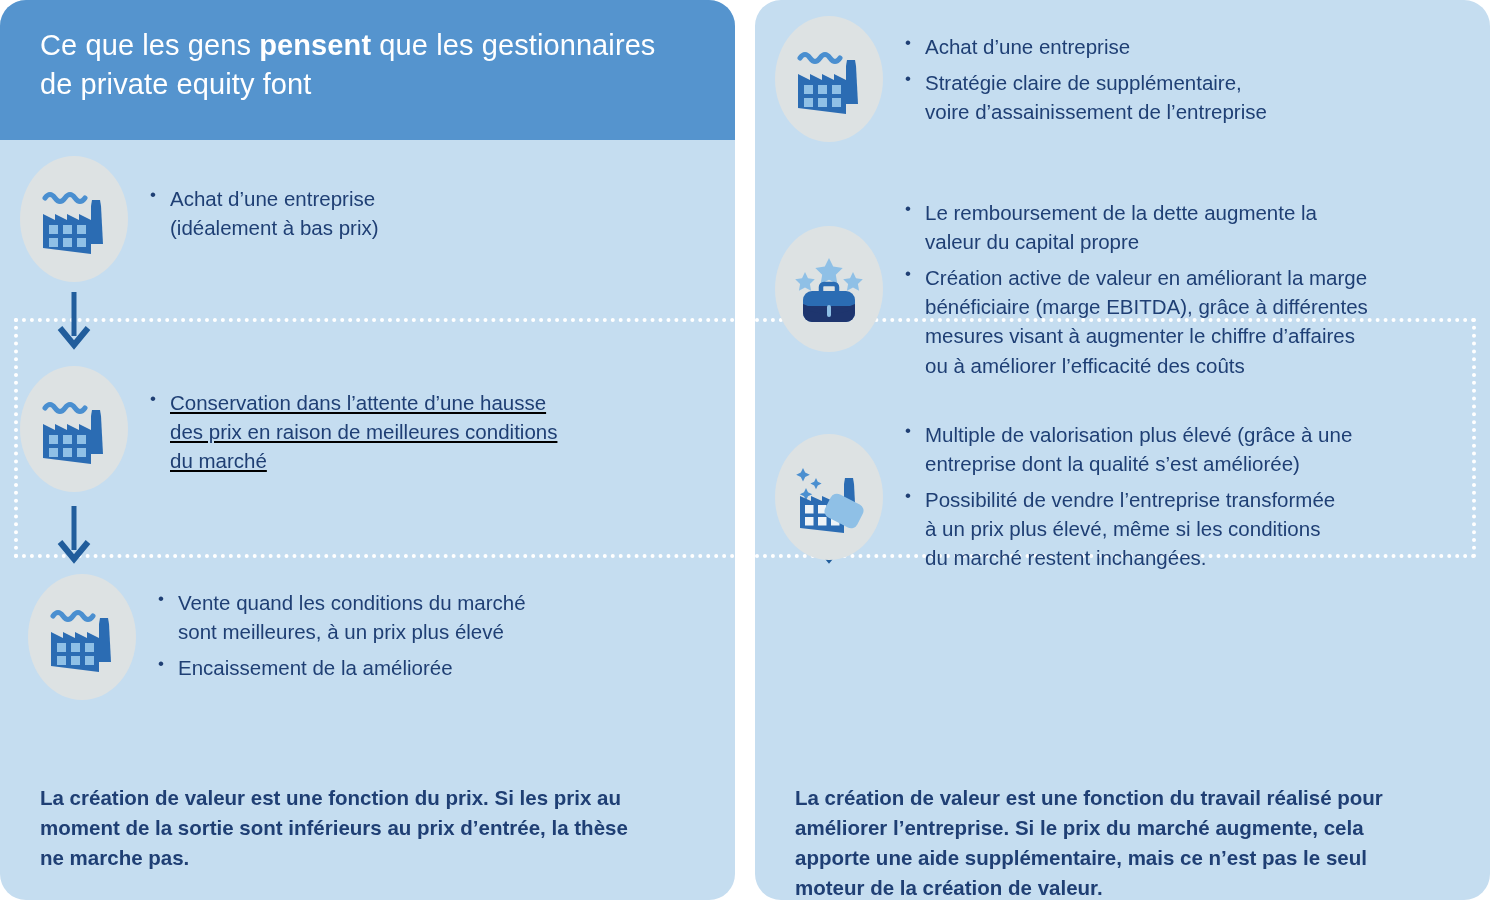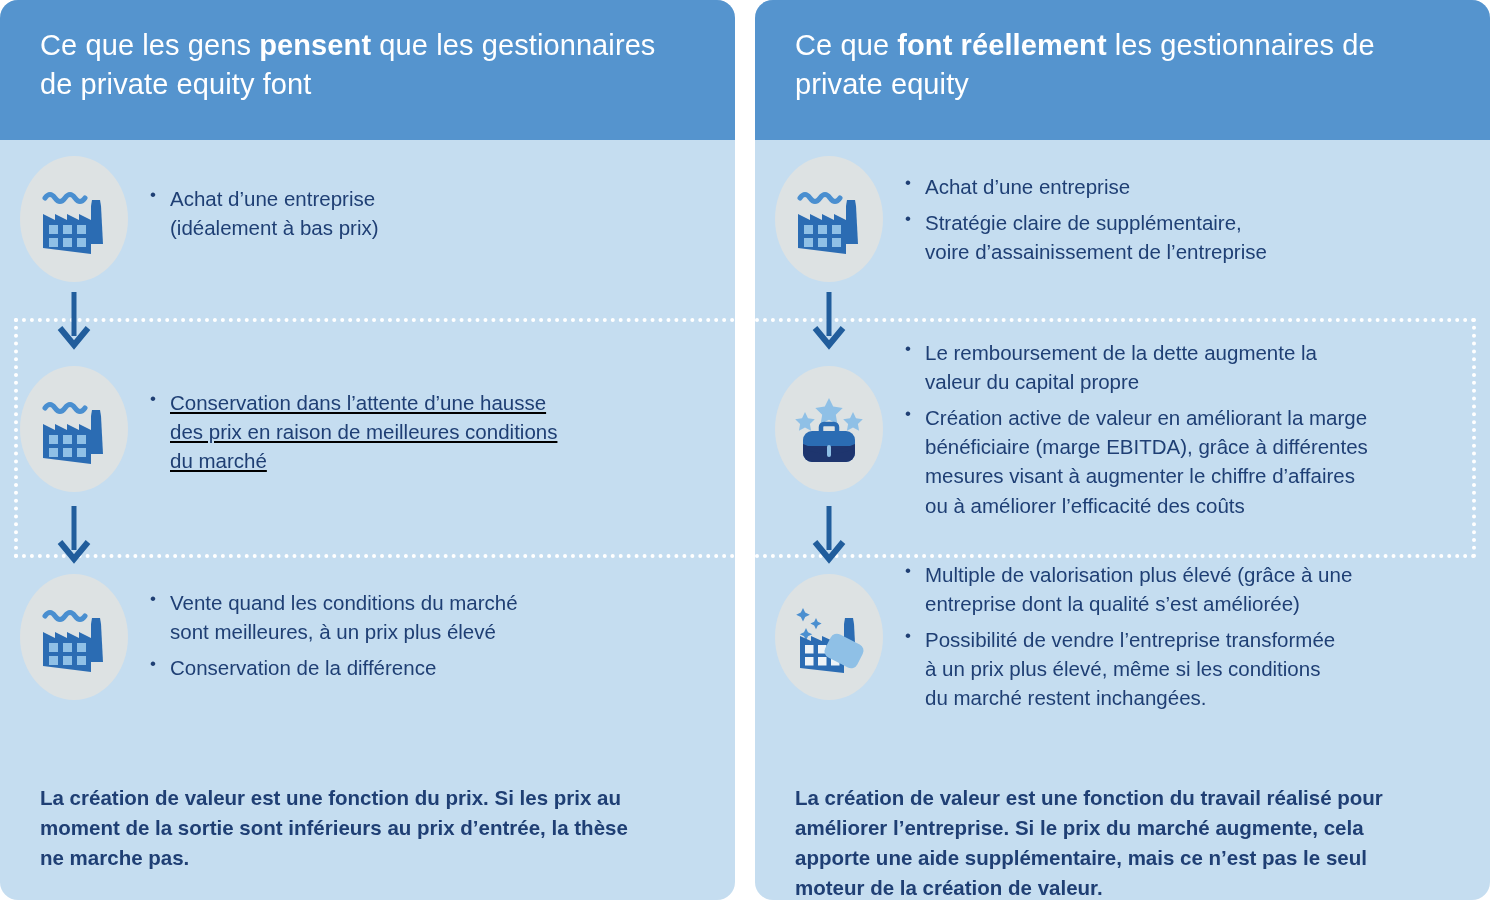--- a/index.html
+++ b/index.html
@@ -21,21 +21,21 @@
     gap: 20px;
     background: #ffffff;
   }
 
   
   .panel {
     position: relative;
     width: 735px;
     height: 900px;
     background: #c5ddf0;
-    border-radius: 18px;
+    border-radius: 26px;
     overflow: hidden;
     box-sizing: border-box;
   }
   .panel-header {
     background: #5594ce;
     height: 140px;
     box-sizing: border-box;
     padding: 26px 40px 0 40px;
   }
   .panel-header h1 {
@@ -208,56 +208,53 @@
         </div>
         <div class="bullets" style="padding-top:60px;">
           <ul class="blist">
             <li>Conservation dans l’attente d’une hausse
 des prix en raison de meilleures conditions
 du marché</li>
           </ul>
         </div>
       </div>
 
-      <div class="step" style="height:190px;">
+      <div class="step" style="height:190px;padding-left:8px;">
         <div class="icon-col" style="padding-top:32px;">
           <div class="icon-bubble">
             <svg width="74" height="74" viewBox="0 0 74 74">
               <path d="M8 16 q5 -7 10 0 q5 7 10 0 q5 -7 10 0 q5 7 10 0" fill="none" stroke="#4a8fd0" stroke-width="5" stroke-linecap="round"></path>
               <path d="M54 24 l1 -6 h8 l1 6 l2 38 h-12 z" fill="#2b6cb3"></path>
               <path d="M6 66 v-34 l12 6 v-6 l12 6 v-6 l12 6 v-6 l12 6 v34 z" fill="#2b6cb3"></path>
               <rect x="12" y="43" width="9" height="9" fill="#8fc0e6"></rect>
               <rect x="26" y="43" width="9" height="9" fill="#8fc0e6"></rect>
               <rect x="40" y="43" width="9" height="9" fill="#8fc0e6"></rect>
               <rect x="12" y="56" width="9" height="9" fill="#8fc0e6"></rect>
               <rect x="26" y="56" width="9" height="9" fill="#8fc0e6"></rect>
               <rect x="40" y="56" width="9" height="9" fill="#8fc0e6"></rect>
             </svg>
           </div>
         </div>
         <div class="bullets" style="padding-top:46px;">
           <ul class="blist">
             <li>Vente quand les conditions du marché
 sont meilleures, à un prix plus élevé</li>
-            <li>Conservation de la différence</li>
+            <li>Encaissement de la améliorée</li>
           </ul>
         </div>
       </div>
     </div>
 
     <p class="footer-note" style="top:762px;">La création de valeur est une fonction du prix. Si les prix au
 moment de la sortie sont inférieurs au prix d’entrée, la thèse
 ne marche pas.</p>
   </section>
 
   <section class="panel">
 
-    <header class="panel-header">
-      <h1><span>Ce que </span><b>font réellement</b><span> les gestionnaires de private equity</span></h1>
-    </header>
 
     <div class="dotted-band" style="top:318px; left:0; right:14px; border-left:none; border-right:4px dotted #ffffff; height:232px;"></div>
 
     <div class="arrow" style="top:292px;">
       <svg width="34" height="60" viewBox="0 0 34 60" aria-hidden="true">
         <line x1="17" y1="0" x2="17" y2="44" stroke="#215d9c" stroke-width="5"></line>
         <polyline points="3,36 17,53 31,36" fill="none" stroke="#215d9c" stroke-width="6" stroke-linejoin="miter"></polyline>
       </svg>
     </div>
     <div class="arrow" style="top:506px;">

